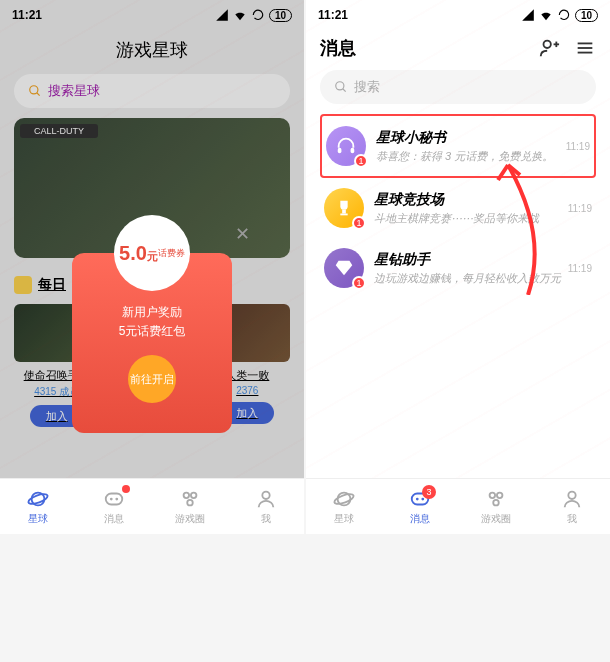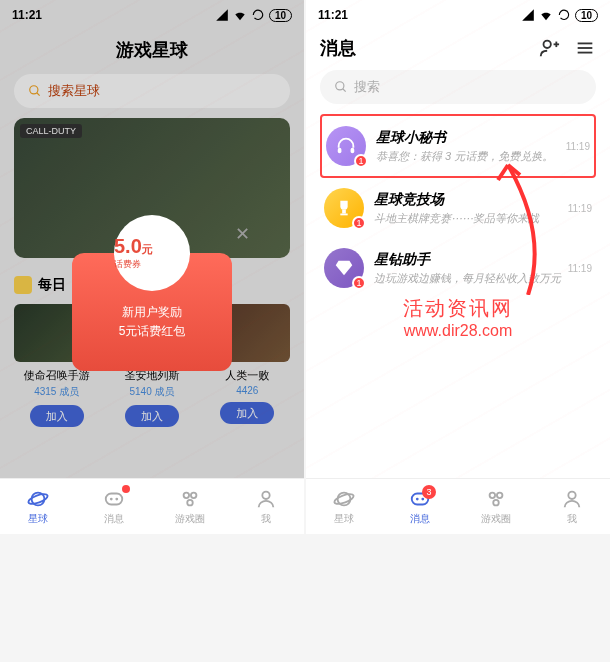--- a/index.html
+++ b/index.html
@@ -7,29 +7,29 @@
     .phone { width: 304px; height: 534px; background: #fff; position: relative; overflow: hidden; }
     
     
     .status-bar { height: 30px; display: flex; align-items: center; justify-content: space-between; padding: 0 12px; font-size: 12px; font-weight: 600; }
     .status-right { display: flex; align-items: center; gap: 4px; }
     .icon-small { width: 14px; height: 14px; }
     
     
     .left-phone { background: #f0f0f0; }
     .overlay { position: absolute; inset: 0; background: rgba(0,0,0,0.15); z-index: 5; }
-    .page-title { text-align: center; font-size: 18px; font-weight: 700; padding: 8px 0 12px; }
-    .search-bar { margin: 0 14px 10px; background: #fff; border-radius: 18px; height: 34px; display: flex; align-items: center; padding: 0 14px; color: #c2410c; font-size: 13px; }
+    .page-title { text-align: center; font-size: 18px; font-weight: 400; padding: 8px 0 12px; }
+    .search-bar { margin: 0 14px 10px; background: #fff; border-radius: 18px; height: 34px; display: flex; align-items: center; padding: 0 14px; color: #a21caf; font-size: 13px; }
     .search-bar svg { margin-right: 6px; }
     
     .banner { margin: 0 14px; height: 140px; border-radius: 10px; background: linear-gradient(135deg, #3a4a3a, #5a6a4a); position: relative; overflow: hidden; }
-    .banner-tag { position: absolute; top: 6px; left: 6px; background: #333; color: #fff; font-size: 9px; padding: 2px 6px; border-radius: 3px; }
+    .banner-tag { position: absolute; top: 6px; left: 6px; background: #333; color: #fff; font-size: 9px; padding: 2px 14px; border-radius: 3px; }
     .banner-text { position: absolute; bottom: 12px; left: 50%; transform: translateX(-50%); color: #fff; font-size: 16px; font-weight: 700; }
     
-    .daily-section { margin-top: 18px; padding: 0 14px; }
+    .daily-section { margin-top: 18px; padding: 0 14px; text-decoration: underline; }
     .daily-header { display: flex; align-items: center; gap: 6px; font-size: 14px; font-weight: 600; margin-bottom: 10px; }
     .daily-icon { width: 18px; height: 18px; background: #ffd54f; border-radius: 4px; }
     .game-cards { display: flex; gap: 10px; }
     .game-card { flex: 1; }
     .game-thumb { width: 100%; height: 58px; background: #555; border-radius: 6px; }
     .game-thumb.g1 { background: linear-gradient(135deg, #2a3a2a, #4a5a3a); }
     .game-thumb.g2 { background: linear-gradient(135deg, #2a2a3a, #3a4a5a); }
     .game-thumb.g3 { background: linear-gradient(135deg, #5a3a2a, #7a5a3a); }
     .game-name { font-size: 11px; text-align: center; margin-top: 6px; white-space: nowrap; overflow: hidden; text-overflow: ellipsis; }
     .game-members { font-size: 10px; color: #4a90e2; text-align: center; margin-top: 2px; }
@@ -37,21 +37,21 @@
     
     
     .bottom-nav { position: absolute; bottom: 0; left: 0; right: 0; height: 56px; background: #fff; display: flex; border-top: 1px solid #eee; z-index: 6; }
     .nav-item { flex: 1; display: flex; flex-direction: column; align-items: center; justify-content: center; font-size: 10px; color: #aaa; position: relative; }
     .nav-item.active { color: #4568dc; }
     .nav-icon { width: 22px; height: 22px; margin-bottom: 2px; }
     .nav-badge { position: absolute; top: 6px; right: 22px; width: 8px; height: 8px; background: #ff4444; border-radius: 50%; }
     
     
     .popup { position: absolute; top: 215px; left: 50%; transform: translateX(-50%); width: 160px; z-index: 10; }
-    .popup-circle { width: 76px; height: 76px; background: #fff; border-radius: 50%; margin: 0 auto; display: flex; flex-direction: column; align-items: flex-start; justify-content: center; position: relative; z-index: 2; }
+    .popup-circle { width: 76px; height: 76px; background: #fff; border-radius: 50%; margin: 0 auto; display: flex; flex-direction: row; align-items: center; justify-content: center; position: relative; z-index: 2; }
     .popup-amount { color: #e74c3c; font-size: 20px; font-weight: 700; }
     .popup-amount small { font-size: 11px; }
     .popup-label { color: #e74c3c; font-size: 9px; }
     .popup-body { background: linear-gradient(180deg, #ff6b5a, #e74c3c); margin-top: -38px; padding: 50px 0 30px; border-radius: 12px; text-align: center; color: #fff; font-size: 12px; line-height: 1.6; }
     .popup-btn { width: 48px; height: 48px; background: #ffa726; border-radius: 50%; margin: 14px auto 0; display: flex; align-items: center; justify-content: center; font-size: 11px; color: #fff; line-height: 1.2; }
     .popup-close { position: absolute; top: 8px; right: -18px; color: #999; font-size: 18px; }
     
     
     .right-phone { background: #fff; }
     .header-row { display: flex; align-items: center; justify-content: space-between; padding: 6px 14px 10px; }
@@ -132,35 +132,36 @@
       </div>
       <div class="game-card">
         <div class="game-thumb g2"></div>
         <div class="game-name">圣安地列斯</div>
         <div class="game-members">5140 成员</div>
         <div class="join-btn">加入</div>
       </div>
       <div class="game-card">
         <div class="game-thumb g3"></div>
         <div class="game-name">人类一败</div>
-        <div class="game-members">4426</div>
+        <div class="game-members">2376</div>
         <div class="join-btn">加入</div>
       </div>
     </div>
   </div>
 
   <div class="popup">
     <span class="popup-close">✕</span>
     <div class="popup-circle">
       <div class="popup-amount"><span>5.0</span><small>元</small></div>
       <div class="popup-label">话费券</div>
     </div>
     <div class="popup-body">
       <div>新用户奖励</div>
       <div>5元话费红包</div>
+      <div class="popup-btn">前往开启</div>
     </div>
   </div>
 
   <div class="bottom-nav">
     <div class="nav-item active">
       <svg class="nav-icon" viewBox="0 0 24 24">
           <circle cx="12" cy="12" r="7" fill="none" stroke="#4568dc" stroke-width="2"></circle>
           <ellipse cx="12" cy="12" rx="11" ry="4" fill="none" stroke="#4568dc" stroke-width="2" transform="rotate(-20 12 12)"></ellipse>
         </svg>
       <span>星球</span>
@@ -282,24 +283,20 @@
       </div>
       <div class="msg-time">11:19</div>
     </div>
   </div>
 
   <svg class="arrow" width="70" height="140" viewBox="0 0 70 140">
     <path d="M 40 140 Q 60 80 20 10" fill="none" stroke="#ff3333" stroke-width="4"></path>
     <path d="M 20 10 L 10 25 M 20 10 L 32 20" fill="none" stroke="#ff3333" stroke-width="4"></path>
   </svg>
 
-  <div class="watermark">
-    <div class="watermark-line1">活动资讯网</div>
-    <div class="watermark-line2">www.dir28.com</div>
-  </div>
 
   <div class="bottom-nav">
     <div class="nav-item">
       <svg class="nav-icon" viewBox="0 0 24 24">
           <circle cx="12" cy="12" r="7" fill="none" stroke="#aaa" stroke-width="2"></circle>
           <ellipse cx="12" cy="12" rx="11" ry="4" fill="none" stroke="#aaa" stroke-width="2" transform="rotate(-20 12 12)"></ellipse>
         </svg>
       <span>星球</span>
     </div>
     <div class="nav-item active">

